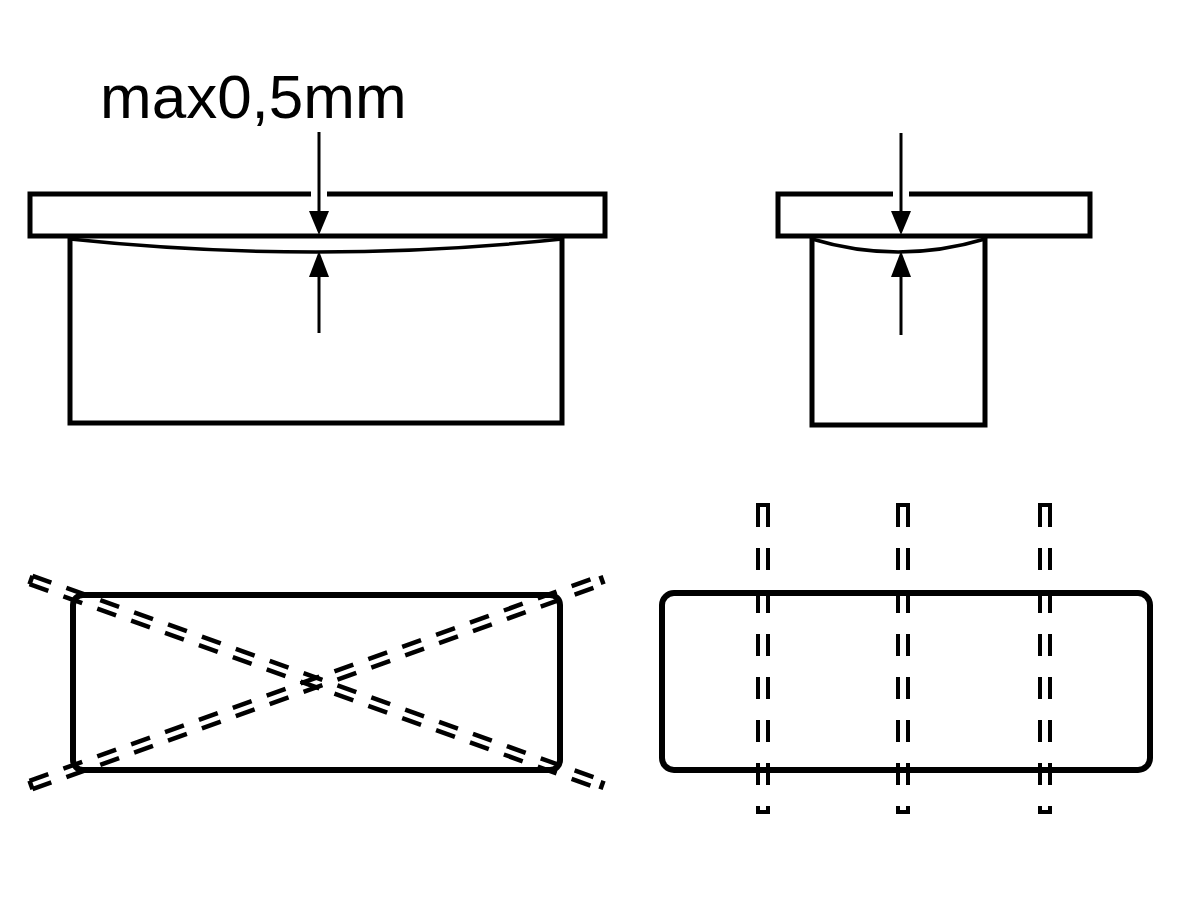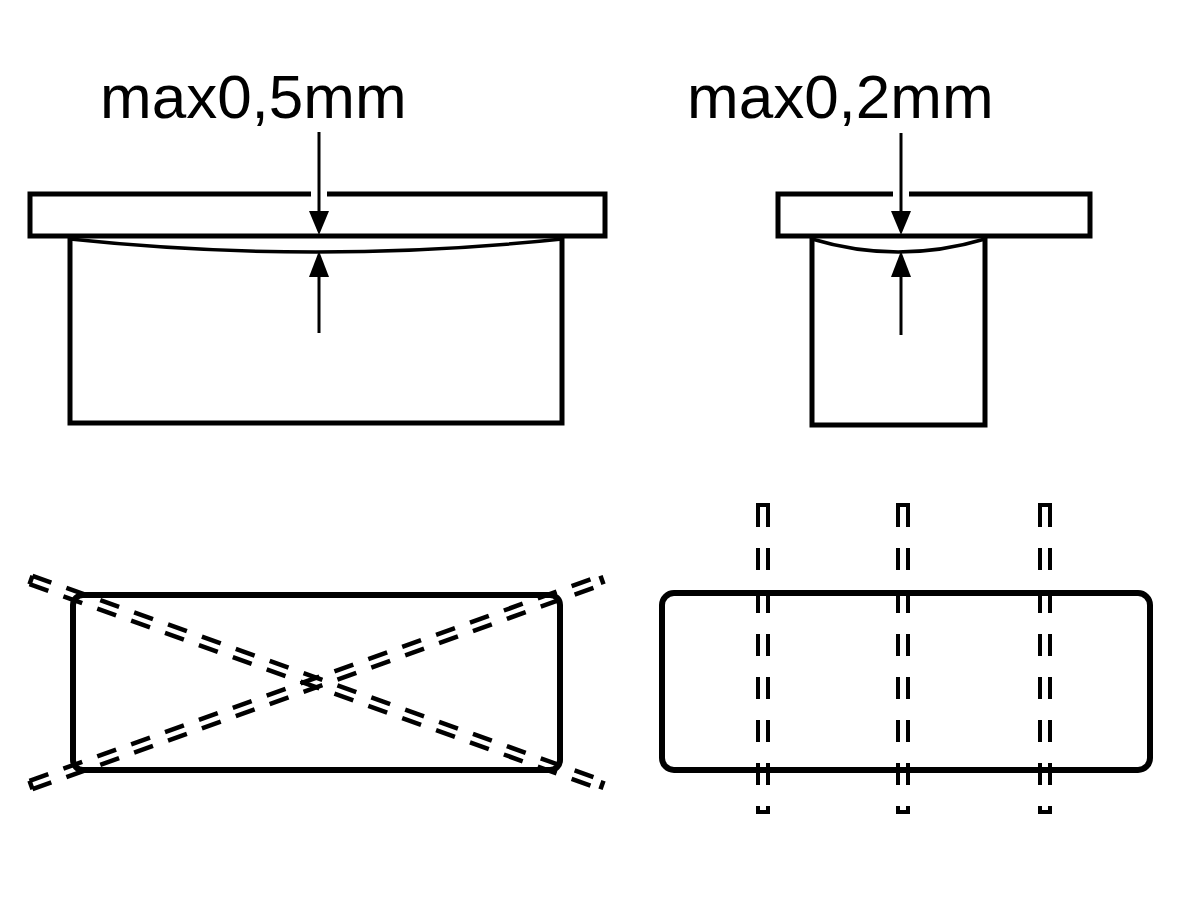--- a/index.html
+++ b/index.html
@@ -30,21 +30,20 @@
   }
   .tol-label.left  { left: 100px; }
   .tol-label.right { left: 687px; }
 </style>
 </head>
 <body>
 
 <div class="canvas">
 
   <div class="tol-label left">max0,5mm</div>
-  <div class="tol-label right">max0,2mm</div>
 
   <svg class="drawing-svg" viewBox="0 0 1200 899" xmlns="http://www.w3.org/2000/svg">
 
     <g>
 
       <path d="M 70 236 L 70 423 L 562 423 L 562 236" fill="none" stroke="currentColor" stroke-width="5"></path>
 
       <path d="M 70 239 Q 316 265 562 239" fill="none" stroke="currentColor" stroke-width="3.5"></path>
 
       <rect x="30" y="194" width="575" height="42" fill="var(--background,#fff)" stroke="currentColor" stroke-width="5"></rect>

